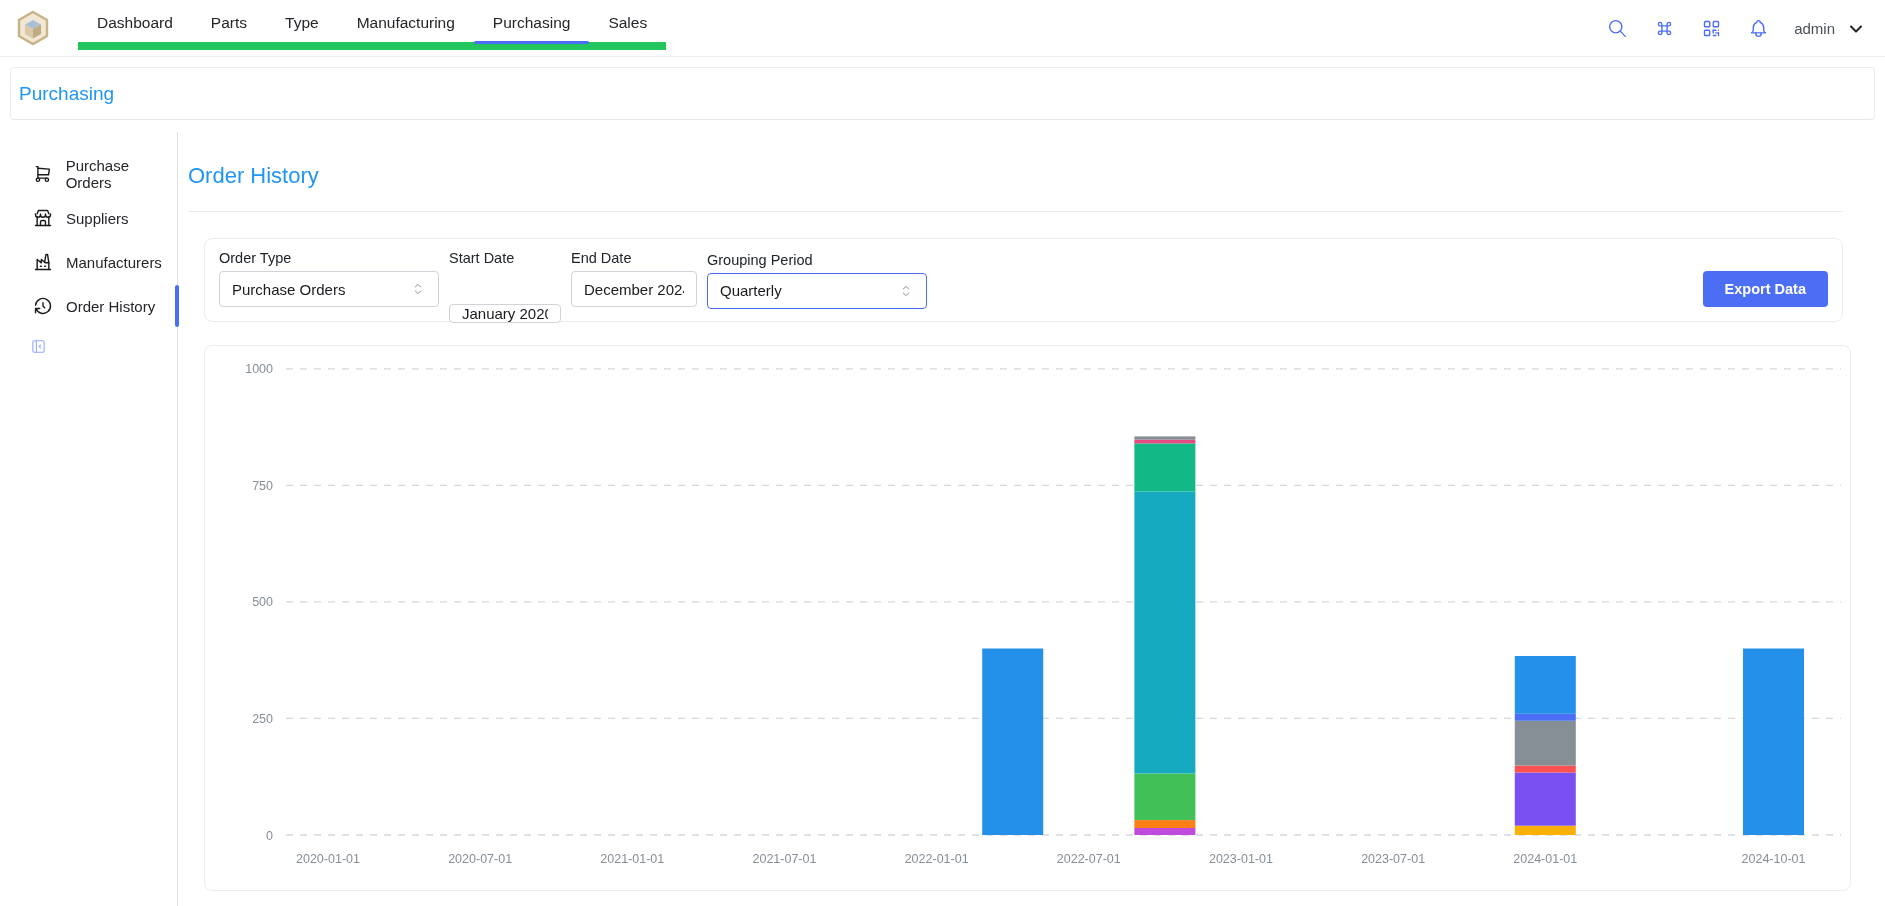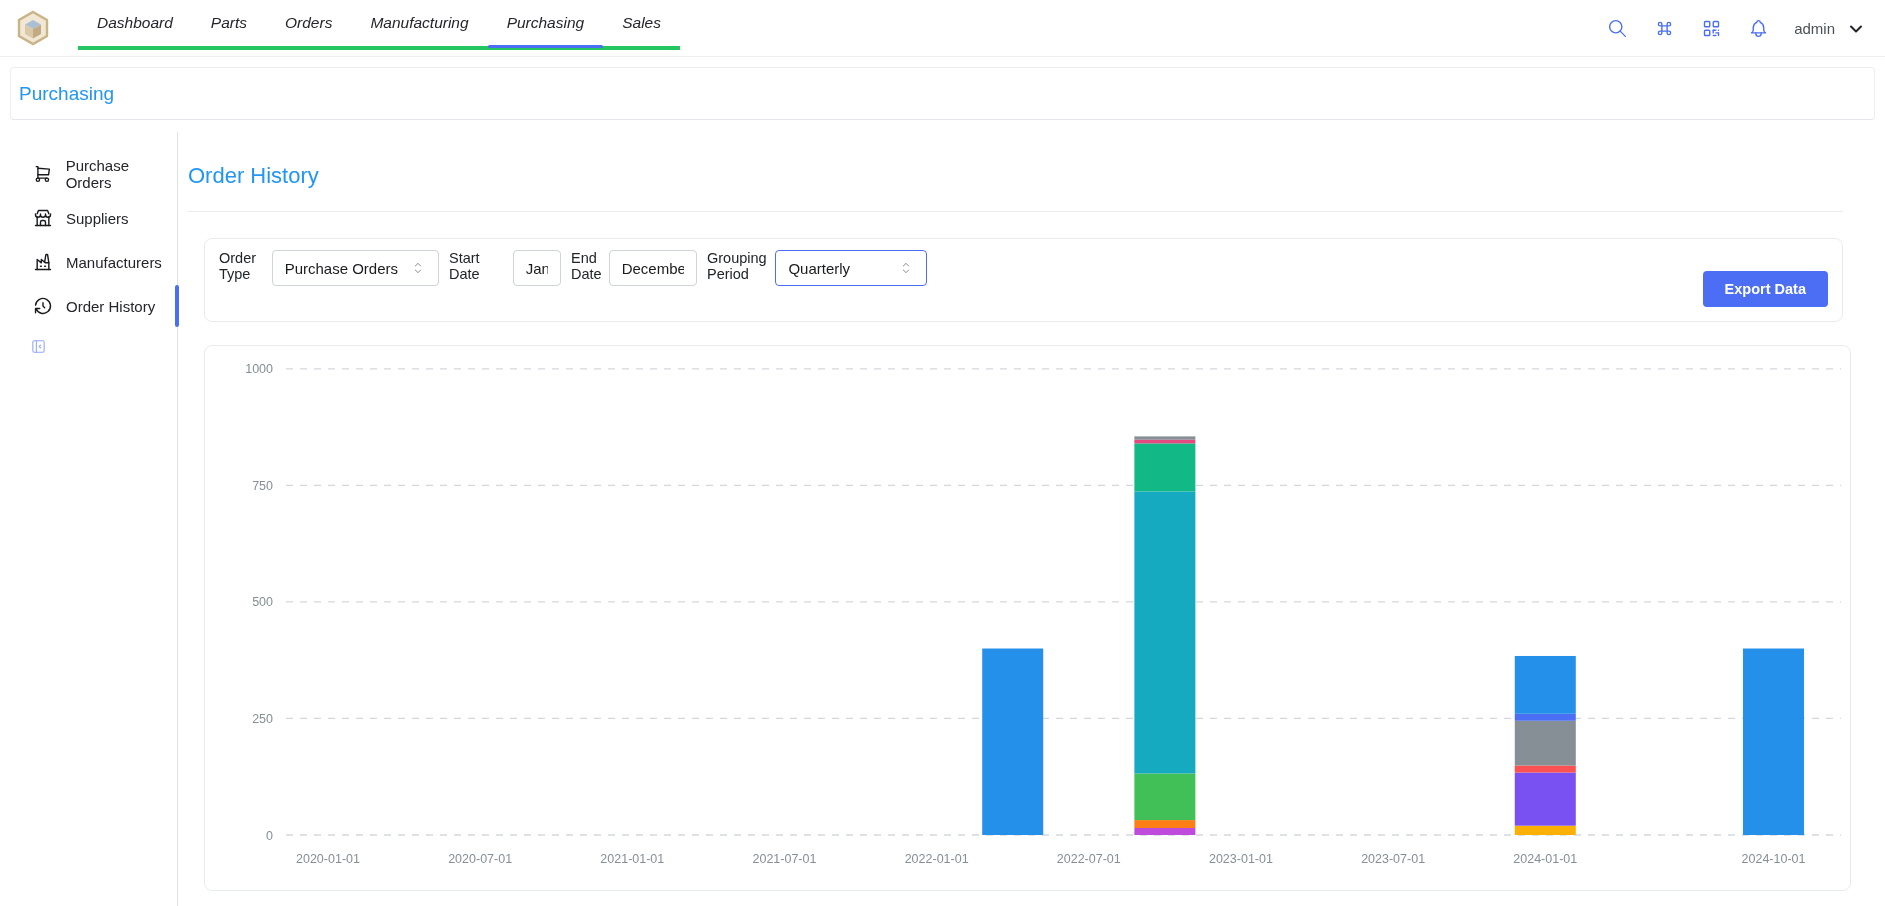--- a/index.html
+++ b/index.html
@@ -11,21 +11,21 @@
     color:#212529;
     position:relative;
   }
   
   .header {
     position:absolute; top:0; left:0; width:1885px; height:57px;
     background:#fff; border-bottom:1px solid #edeff2;
     display:flex; align-items:center;
   }
   .logo { margin-left:14px; width:38px; height:38px; display:flex; align-items:center; justify-content:center; }
-  .tabs { display:flex; margin-left:26px; height:50px; align-self:flex-start; border-bottom:4px solid #22c55e;font-style:italic; }
+  .tabs { display:flex; margin-left:26px; height:50px; align-self:flex-start; border-bottom:8px solid #22c55e; }
   .tab {
     position:relative; padding:14px 19px 0 19px; font-size:15.5px; color:#25262b;
     cursor:pointer; white-space:nowrap;
   }
   .tab.active::after {
     content:""; position:absolute; left:0; right:0; bottom:-2px; height:3px;
     background:var(--accent); border-radius:2px;
   }
   .header-right { position:absolute; right:18px; top:0; height:57px; display:flex; align-items:center; gap:25px; }
   .hicon { width:22px; height:22px; display:flex; align-items:center; justify-content:center; cursor:pointer; }
@@ -60,21 +60,21 @@
   .main { position:absolute; top:132px; left:179px; width:1706px; height:774px; background:#fff; }
   .main-title { font-size:22px; color:var(--link); margin:31px 0 0 9px; font-weight:400; }
   .main-divider { height:1px; background:#e9ecef; margin:22px 42px 0 9px; }
 
   
   .filter-card {
     position:absolute; top:106px; left:25px; width:1639px; height:84px;
     border:1px solid #e9ecef; border-radius:8px; background:#fff;
     padding:11px 14px; display:flex; gap:10px;
   }
-  .field { display:flex; flex-direction:row; }
+  .field { display:flex; flex-direction:column; }
   .field-label { font-size:14.5px; color:#212529; margin-bottom:5px; font-weight:500; }
   .control {
     height:36px; border:1px solid #ced4da; border-radius:4px; background:#fff;
     display:flex; align-items:center; padding:0 12px; font-size:15px; color:#1a1b1e;
     width:100%;
   }
   .control.select { justify-content:space-between; cursor:pointer; }
   .control.focused { border-color:var(--accent);gap:20px; }
   input.control { outline:none; font-family:"Liberation Sans",sans-serif; }
   .export-btn {
@@ -100,21 +100,21 @@
       <polygon points="18,2 32,10 32,26 18,34 4,26 4,10" fill="#f1e7d4" stroke="#c9b487" stroke-width="2.4"></polygon>
       <polygon points="18,7 27.5,12.5 27.5,23.5 18,29 8.5,23.5 8.5,12.5" fill="none" stroke="#cbb econ" stroke-width="0"></polygon>
       <polygon points="18,10 26,14.5 18,19 10,14.5" fill="#a9c0d4"></polygon>
       <polygon points="10,14.5 18,19 18,28.5 10,24" fill="#d9c9a6"></polygon>
       <polygon points="26,14.5 18,19 18,28.5 26,24" fill="#c2ab84"></polygon>
     </svg>
   </div>
   <div class="tabs">
       <div class="tab">Dashboard</div>
       <div class="tab">Parts</div>
-      <div class="tab">Orders</div>
+      <div class="tab">Type</div>
       <div class="tab">Manufacturing</div>
       <div class="tab active">Purchasing</div>
       <div class="tab">Sales</div>
     </div>
   <div class="header-right">
     <div class="hicon">
         <svg width="21" height="21" viewBox="0 0 24 24" fill="none" stroke="#4c6ef5" stroke-width="1.6" stroke-linecap="round" stroke-linejoin="round">
           <path d="M10 10m-7 0a7 7 0 1 0 14 0a7 7 0 1 0 -14 0"></path>
           <path d="M21 21l-6 -6"></path>
         </svg>

